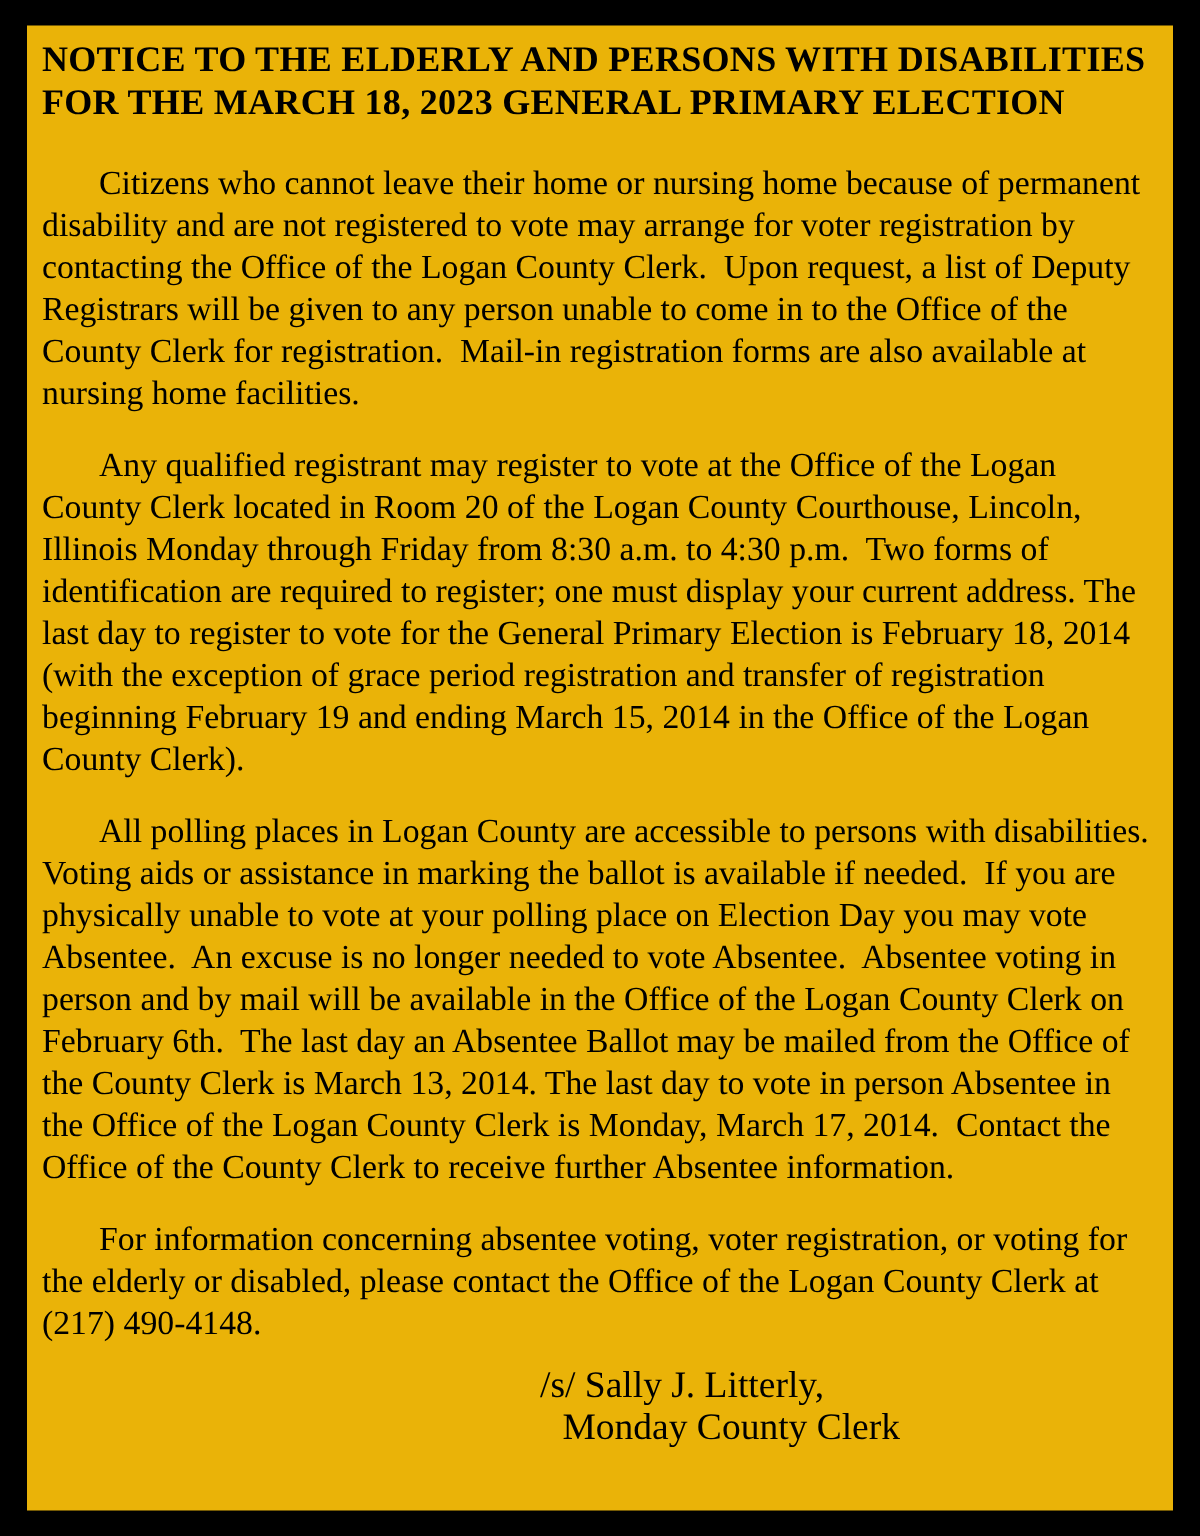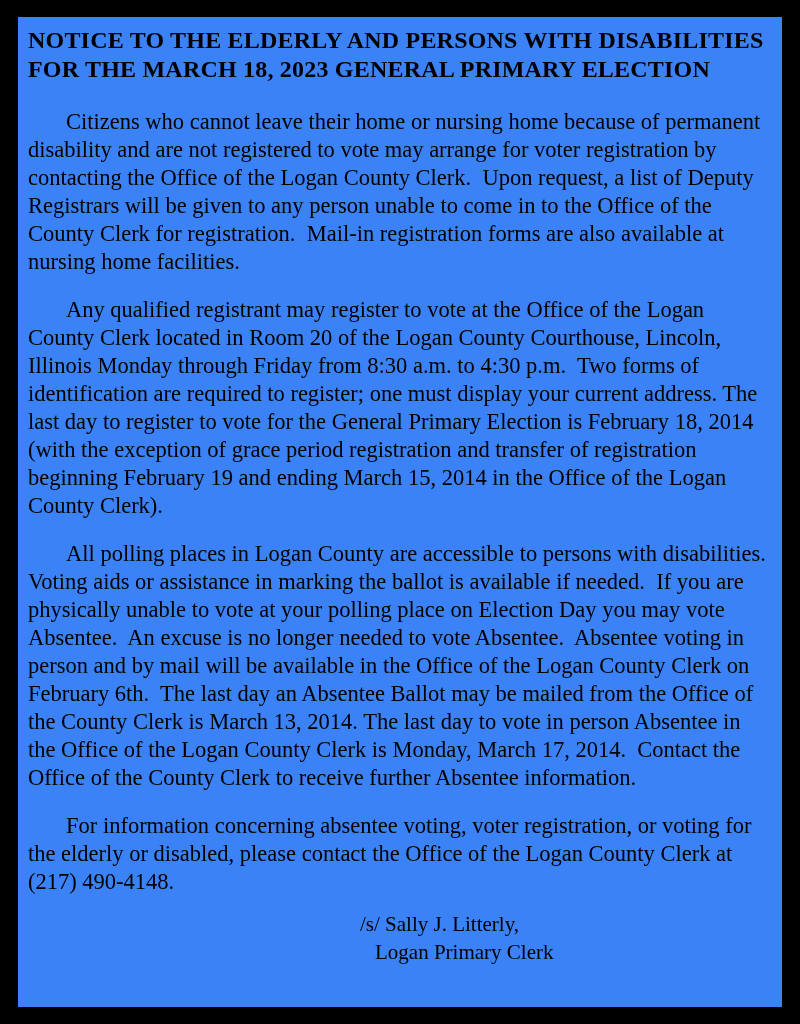--- a/index.html
+++ b/index.html
@@ -13,21 +13,21 @@
     position: relative;
     overflow: hidden;
     font-family: "Liberation Serif", serif;
   }
   .page {
     position: absolute;
     top: 17px;
     left: 18px;
     right: 18px;
     bottom: 17px;
-    background: #3b82f6;
+    background: #eab308;
     color: #000000;
     box-sizing: border-box;
     padding: 9px 13px 0 10px;
   }
   .notice-title {
     font-size: 24px;
     font-weight: bold;
     line-height: 29px;
     margin: 0 0 24px 0;
     letter-spacing: 0.2px;
@@ -38,21 +38,21 @@
     margin: 0 0 20px 0;
     text-indent: 38px;
     white-space: pre-wrap;
   }
   .para:last-of-type {
     margin-bottom: 0;
   }
   .signature {
     margin-top: 14px;
     margin-left: 332px;
-    font-size: 21px;
+    font-size: 25px;
     line-height: 28px;
   }
   .signature .sig-title {
     padding-left: 15px;
   }
 </style>
 </head>
 <body>
 
 <div class="page">
@@ -62,16 +62,16 @@
   <p class="para">Citizens who cannot leave their home or nursing home because of permanent disability and are not registered to vote may arrange for voter registration by contacting the Office of the Logan County Clerk.  Upon request, a list of Deputy Registrars will be given to any person unable to come in to the Office of the County Clerk for registration.  Mail-in registration forms are also available at nursing home facilities.</p>
 
   <p class="para">Any qualified registrant may register to vote at the Office of the Logan County Clerk located in Room 20 of the Logan County Courthouse, Lincoln, Illinois Monday through Friday from 8:30 a.m. to 4:30 p.m.  Two forms of identification are required to register; one must display your current address. The last day to register to vote for the General Primary Election is February 18, 2014 (with the exception of grace period registration and transfer of registration beginning February 19 and ending March 15, 2014 in the Office of the Logan County Clerk).</p>
 
   <p class="para">All polling places in Logan County are accessible to persons with disabilities. Voting aids or assistance in marking the ballot is available if needed.  If you are physically unable to vote at your polling place on Election Day you may vote Absentee.  An excuse is no longer needed to vote Absentee.  Absentee voting in person and by mail will be available in the Office of the Logan County Clerk on February 6th.  The last day an Absentee Ballot may be mailed from the Office of the County Clerk is March 13, 2014. The last day to vote in person Absentee in the Office of the Logan County Clerk is Monday, March 17, 2014.  Contact the Office of the County Clerk to receive further Absentee information.</p>
 
   <p class="para">For information concerning absentee voting, voter registration, or voting for the elderly or disabled, please contact the Office of the Logan County Clerk at (217) 490-4148.</p>
 
   <div class="signature">
     <div class="sig-name">/s/ Sally J. Litterly,</div>
-    <div class="sig-title">Logan Primary Clerk</div>
+    <div class="sig-title">Monday County Clerk</div>
   </div>
 
 </div>
 
 </body></html>

